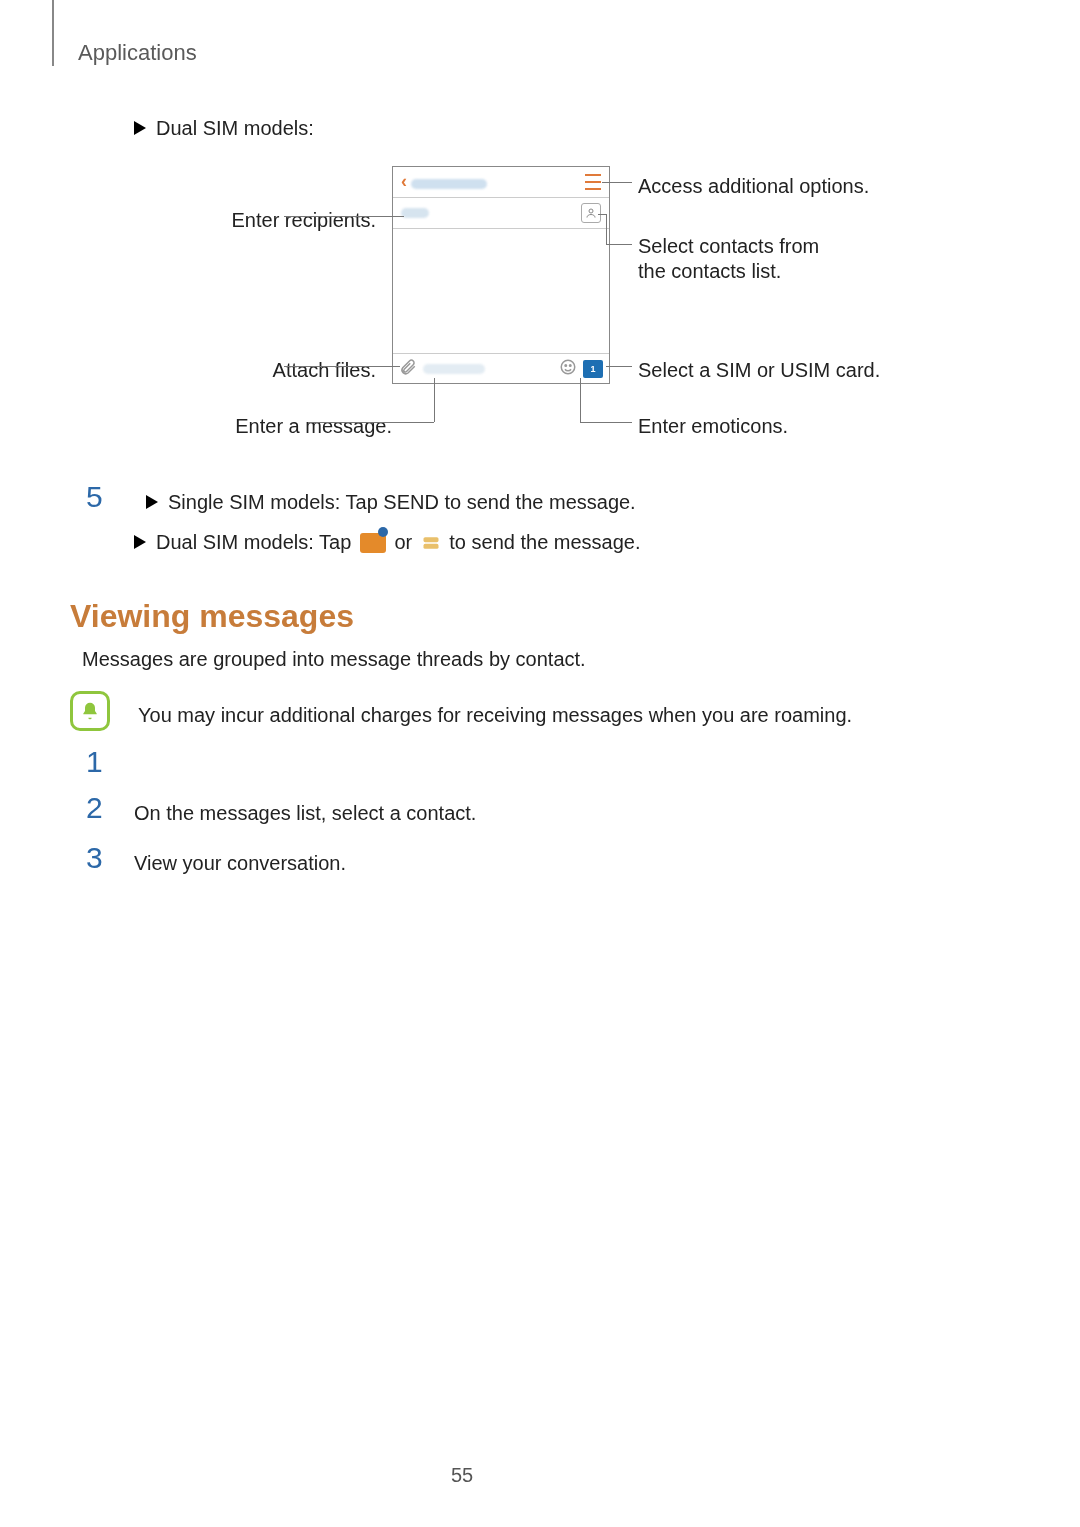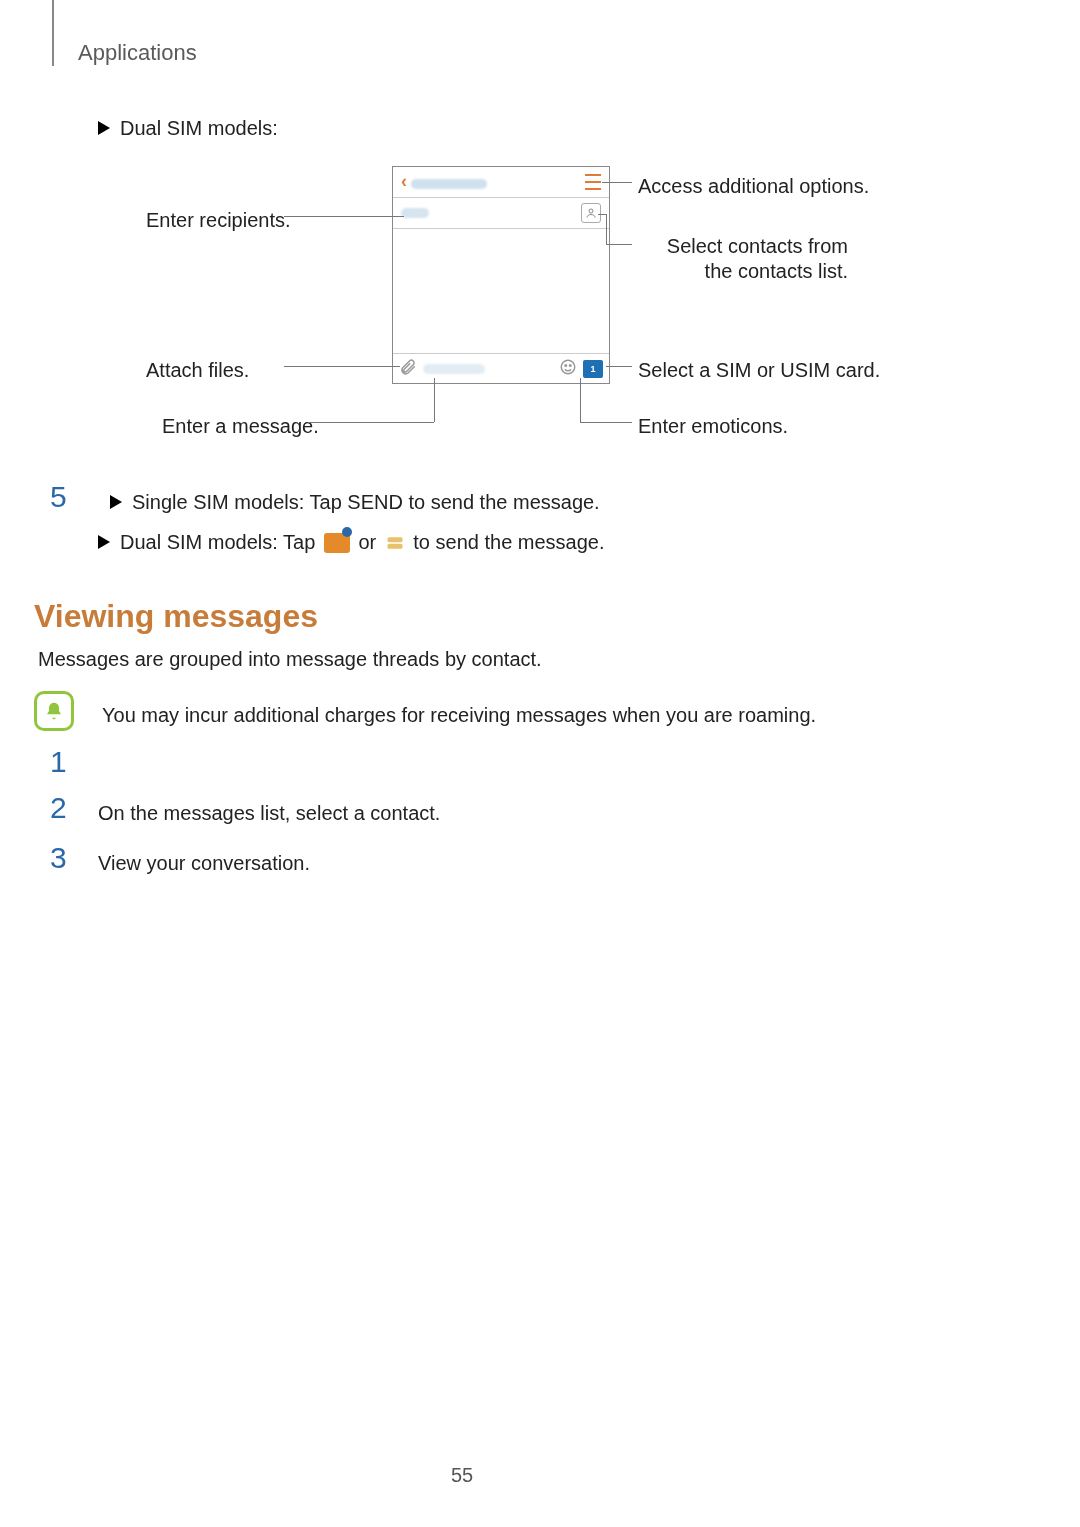--- a/index.html
+++ b/index.html
@@ -1,16 +1,16 @@
 <!DOCTYPE html>
 <html><head>
 <meta charset="utf-8">
 <style>
   html,body{margin:0;padding:0;background:#fff;color:#222;font-family:"Segoe UI",Arial,sans-serif;font-size:20px;line-height:1.4;-webkit-font-smoothing:antialiased}
-  .page{width:924px;height:1527px;position:relative;box-sizing:border-box;padding:0 30px}
+  .page{width:924px;height:1527px;position:relative;box-sizing:border-box;padding:0 66px}
   .side-rule{position:absolute;left:52px;top:0;width:2px;height:66px;background:#888}
   .breadcrumb{position:absolute;left:78px;top:38px;font-size:22px;color:#5a5a5a}
   .content{padding-top:100px}
   .indent{margin-left:68px}
   .bullet-row{display:flex;align-items:flex-start;margin:14px 0 10px}
   .tri{width:0;height:0;border-top:7px solid transparent;border-bottom:7px solid transparent;border-left:12px solid #000;margin:7px 10px 0 0;flex:none}
   .num-col{width:48px;flex:none;font-size:30px;color:#2c68a8;font-weight:400;line-height:1;margin-top:-2px}
   .step-row{display:flex;align-items:flex-start;margin:18px 0 10px;margin-left:20px}
   .step-row .txt{margin-top:4px}
   b{font-weight:400}
@@ -36,22 +36,22 @@
   .ph-rcpt{height:30px;border-bottom:1px solid #ccc;display:flex;align-items:center;justify-content:space-between;padding:0 8px}
   .ph-rcpt .blob{width:28px;height:10px;background:#d6e4ef;border-radius:5px;filter:blur(1px)}
   .ph-contact{width:18px;height:18px;border:1px solid #aaa;border-radius:3px;display:flex;align-items:center;justify-content:center}
   .ph-contact svg{width:12px;height:12px}
   .ph-body{height:124px}
   .ph-input{height:30px;border-top:1px solid #ccc;display:flex;align-items:center;padding:0 6px;gap:6px}
   .clip svg,.smile svg{width:18px;height:18px}
   .msg-blob{flex:1;height:10px;background:#e3ecf3;border-radius:5px;filter:blur(1px);max-width:72px}
   .sim-btn{width:20px;height:18px;background:#1e6fb3;border-radius:2px;color:#fff;font-size:9px;display:flex;align-items:center;justify-content:center;font-weight:700}
   .lbl{position:absolute;font-size:20px;color:#222;white-space:nowrap}
-  .lbl.right{text-align:right}
-  .lbl.left{text-align:left}
+  .lbl.right{text-align:left}
+  .lbl.left{text-align:right}
   .conn{position:absolute;background:#777;height:1px}
   .conn.v{width:1px;height:auto}
   .lbl.multi{white-space:normal;width:210px;line-height:1.25}
 </style>
 </head>
 <body>
 
 <div class="page">
   <div class="side-rule"></div>
   <div class="breadcrumb">Applications</div>
@@ -154,21 +154,21 @@
                   <rect x="3" y="13" width="18" height="6" rx="2" fill="#e9c06b"></rect>
                 </svg>
             </span>
             <span> to send the message.</span>
           </span>
         </div>
       </div>
     </div>
 
     <div class="section-h">Viewing messages</div>
-    <div style="margin-left:8px">Messages are grouped into message threads by contact.</div>
+    <div style="margin-left:16px">Messages are grouped into message threads by contact.</div>
 
     <div class="note-row">
       <div class="note-icon">
         <svg viewBox="0 0 24 24" fill="#8fc63d">
             <path d="M12 2a6 6 0 00-6 6v4l-2 3v1h16v-1l-2-3V8a6 6 0 00-6-6zm-2 18a2 2 0 104 0h-4z"></path>
           </svg>
       </div>
       <div style="margin-top:10px">You may incur additional charges for receiving messages when you are roaming.</div>
     </div>
 

